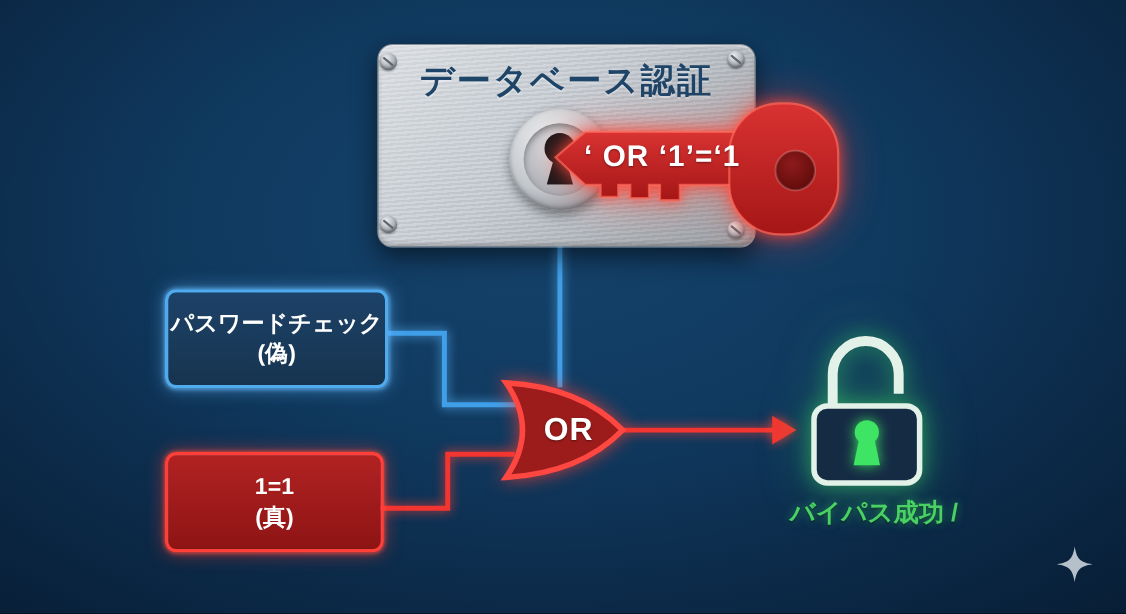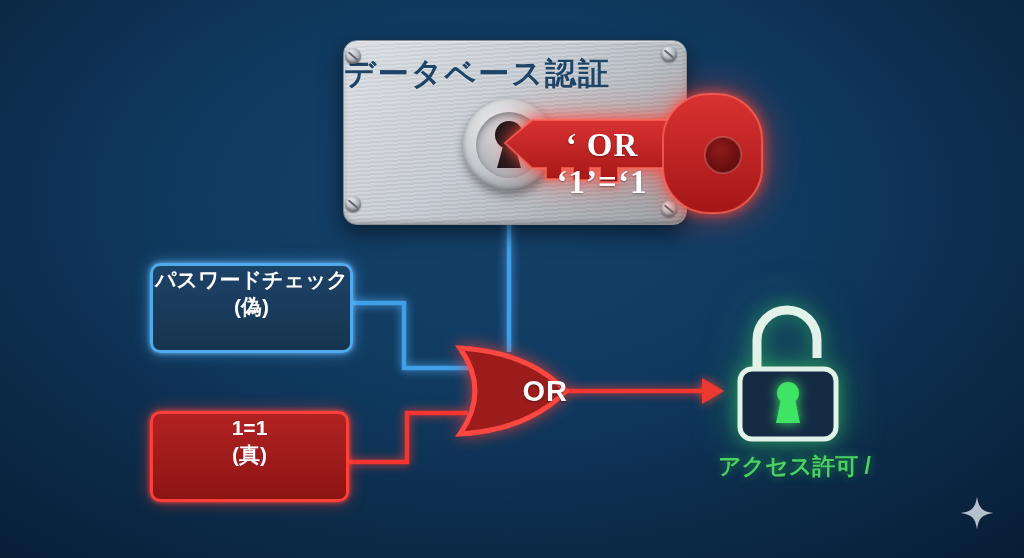--- a/index.html
+++ b/index.html
@@ -21,21 +21,21 @@
   
   .plate{
     position:absolute;left:343px;top:40px;width:342px;height:183px;
     border-radius:14px;border:1px solid #868d95;
     background:
       linear-gradient(135deg, rgba(255,255,255,.38) 0%, rgba(255,255,255,0) 45%, rgba(0,0,0,.22) 100%),
       repeating-linear-gradient(176deg, #ccd1d7 0 2px, #bdc3c9 2px 4px);
     box-shadow:0 8px 22px rgba(0,0,0,.55), inset 0 1px 2px rgba(255,255,255,.7), inset 0 -2px 4px rgba(0,0,0,.25);
   }
   .plate-title{
-    position:absolute;left:0;top:12px;width:100%;text-align:left;
+    position:absolute;left:0;top:12px;width:100%;text-align:center;
     font-size:31px;font-weight:bold;letter-spacing:2px;
     color:var(--plate-title-navy);
     text-shadow:0 1px 1px rgba(255,255,255,.35);
   }
   .screw{
     position:absolute;width:16px;height:16px;border-radius:50%;
     background:radial-gradient(circle at 35% 30%, #eceef0, #a7adb4 60%, #7d838a);
     box-shadow:inset 0 -2px 3px rgba(0,0,0,.4), 0 1px 2px rgba(0,0,0,.35);
   }
   .screw .slot{
@@ -62,41 +62,39 @@
     position:absolute;left:21px;top:28px;width:24px;height:28px;background:#15181b;
     clip-path:polygon(32% 0, 68% 0, 100% 100%, 0 100%);
   }
   
   .key-svg{
     position:absolute;left:480px;top:85px;width:330px;height:150px;
     filter:drop-shadow(0 0 7px rgba(255,70,55,.9)) drop-shadow(0 0 18px rgba(255,55,45,.45));
   }
   .key-label{
     position:absolute;left:522px;top:127px;width:160px;text-align:center;
-    font-size:33px;font-weight:bold;color:#ffffff;letter-spacing:1px;
+    font-size:27px;font-weight:bold;color:#ffffff;letter-spacing:1px;
     text-shadow:0 1px 2px rgba(0,0,0,.4);
-    font-family:Liberation Serif, serif;
   }
   
   .circuit{position:absolute;left:0;top:0;width:1024px;height:558px;pointer-events:none;}
   .wire{fill:none;stroke-width:4.5px;}
   .wire.blue{stroke:var(--wire-blue);filter:drop-shadow(0 0 5px rgba(86,176,244,.9));}
   .wire.red{stroke:var(--wire-red);filter:drop-shadow(0 0 5px rgba(255,62,50,.9));}
   .gate-shape{fill:var(--gate-fill);stroke:#ff4742;stroke-width:5px;
     filter:drop-shadow(0 0 8px rgba(255,62,50,.75));}
   .arrow-head{fill:var(--wire-red);filter:drop-shadow(0 0 5px rgba(255,62,50,.9));}
   .gate-label{
-    position:absolute;left:490px;top:375px;width:54px;text-align:right;
+    position:absolute;left:490px;top:375px;width:54px;text-align:center;
     font-size:29px;font-weight:bold;color:#ffffff;letter-spacing:1px;
     text-shadow:0 1px 2px rgba(0,0,0,.45);
-    margin-left:24px;
   }
   
   .io-box{
-    position:absolute;display:flex;flex-direction:column;align-items:center;
+    position:absolute;display:flex;flex-direction:column;align-items:center;justify-content:center;
     border-radius:10px;color:#fff;font-weight:bold;font-size:21px;line-height:1.3;text-align:center;
   }
   .io-box.blue{
     left:150px;top:263px;width:197px;height:84px;
     background:linear-gradient(180deg, #1d4268, #16344f);
     border:3px solid var(--box-blue-border);
     box-shadow:0 0 5px rgba(110,190,255,.9), 0 0 16px rgba(90,175,245,.55);
   }
   .io-box.red{
     left:150px;top:411px;width:193px;height:85px;
@@ -195,20 +193,20 @@
   <svg class="lock-svg" viewBox="0 0 170 160">
     <path d="M 57,75 L 57,45 A 30 30 0 0 1 117,45 L 117,63" fill="none" stroke="var(--lock-outline)" stroke-width="9" stroke-linecap="butt"></path>
     <rect x="40" y="74" width="96" height="70" rx="12" fill="#152b44" stroke="var(--lock-outline)" stroke-width="5"></rect>
     <g class="lock-keyhole">
       <circle cx="88" cy="98" r="11" fill="var(--lock-green)"></circle>
       <path d="M 81,104 L 95,104 L 100,128 L 76,128 Z" fill="var(--lock-green)"></path>
     </g>
   </svg>
 
   <div class="result-label">
-    <div>アクセス許可 /</div>
+    <div>バイパス成功 /</div>
   </div>
 
   <svg class="sparkle-svg" viewBox="0 0 40 40">
     <path d="M20,3 C22,15 25,18 37,20 C25,22 22,25 20,37 C18,25 15,22 3,20 C15,18 18,15 20,3 Z" fill="#c8d2da"></path>
   </svg>
 
 </div>
 
 </body></html>

